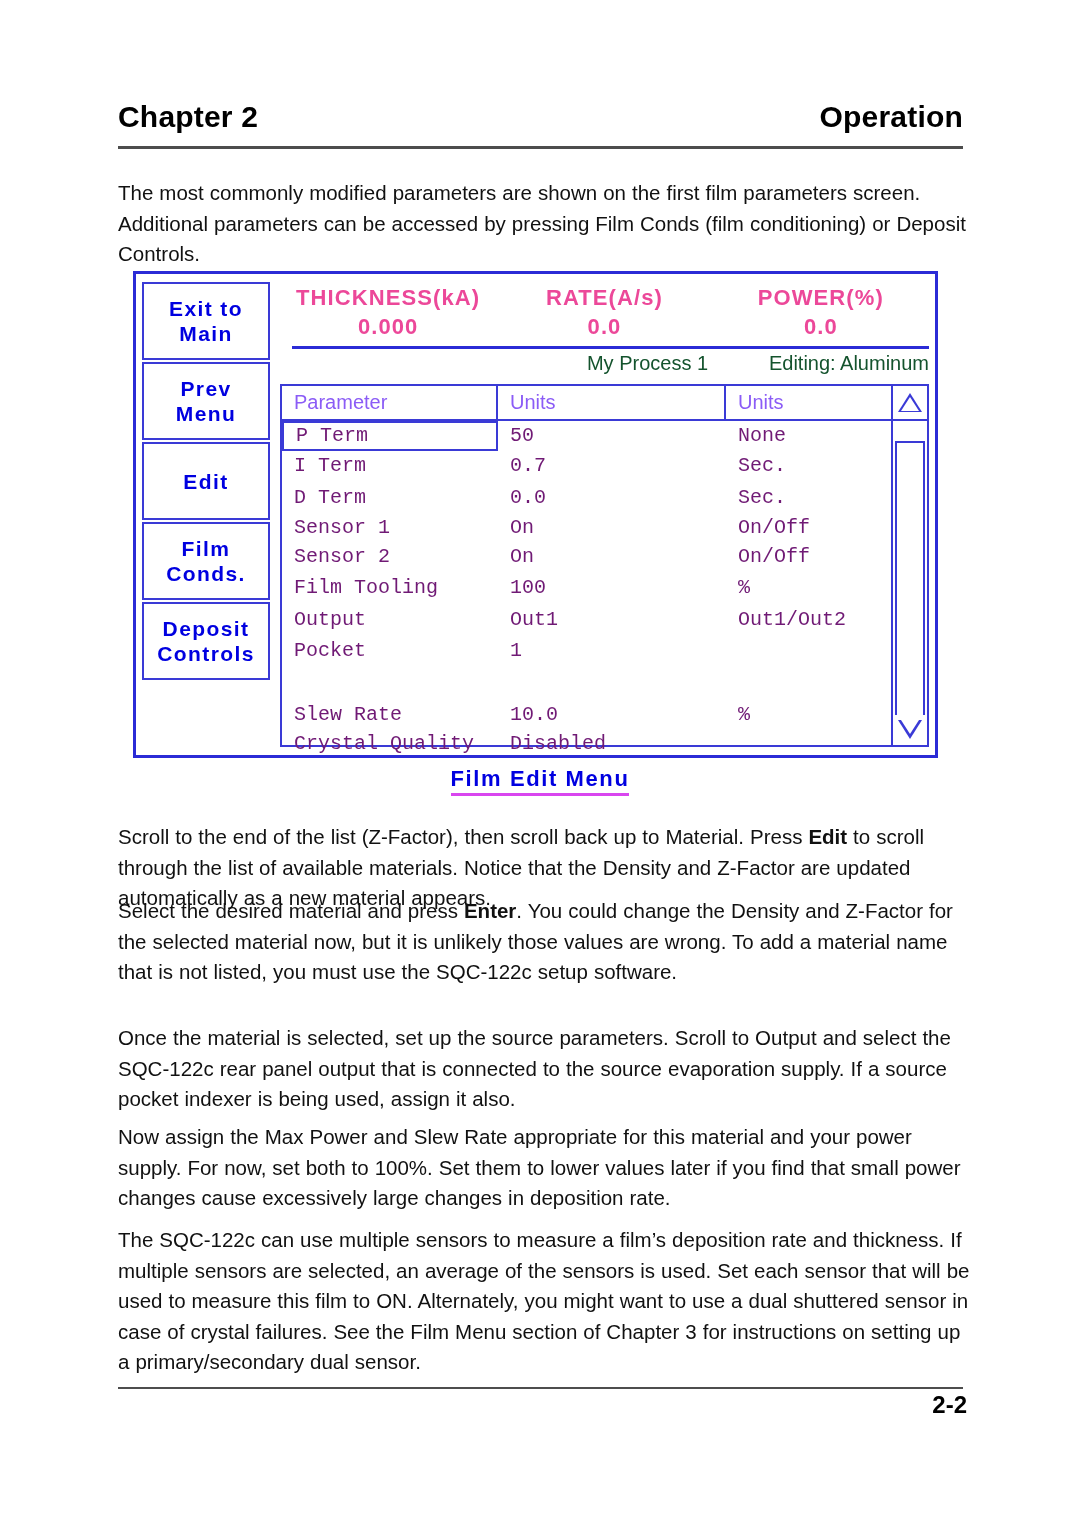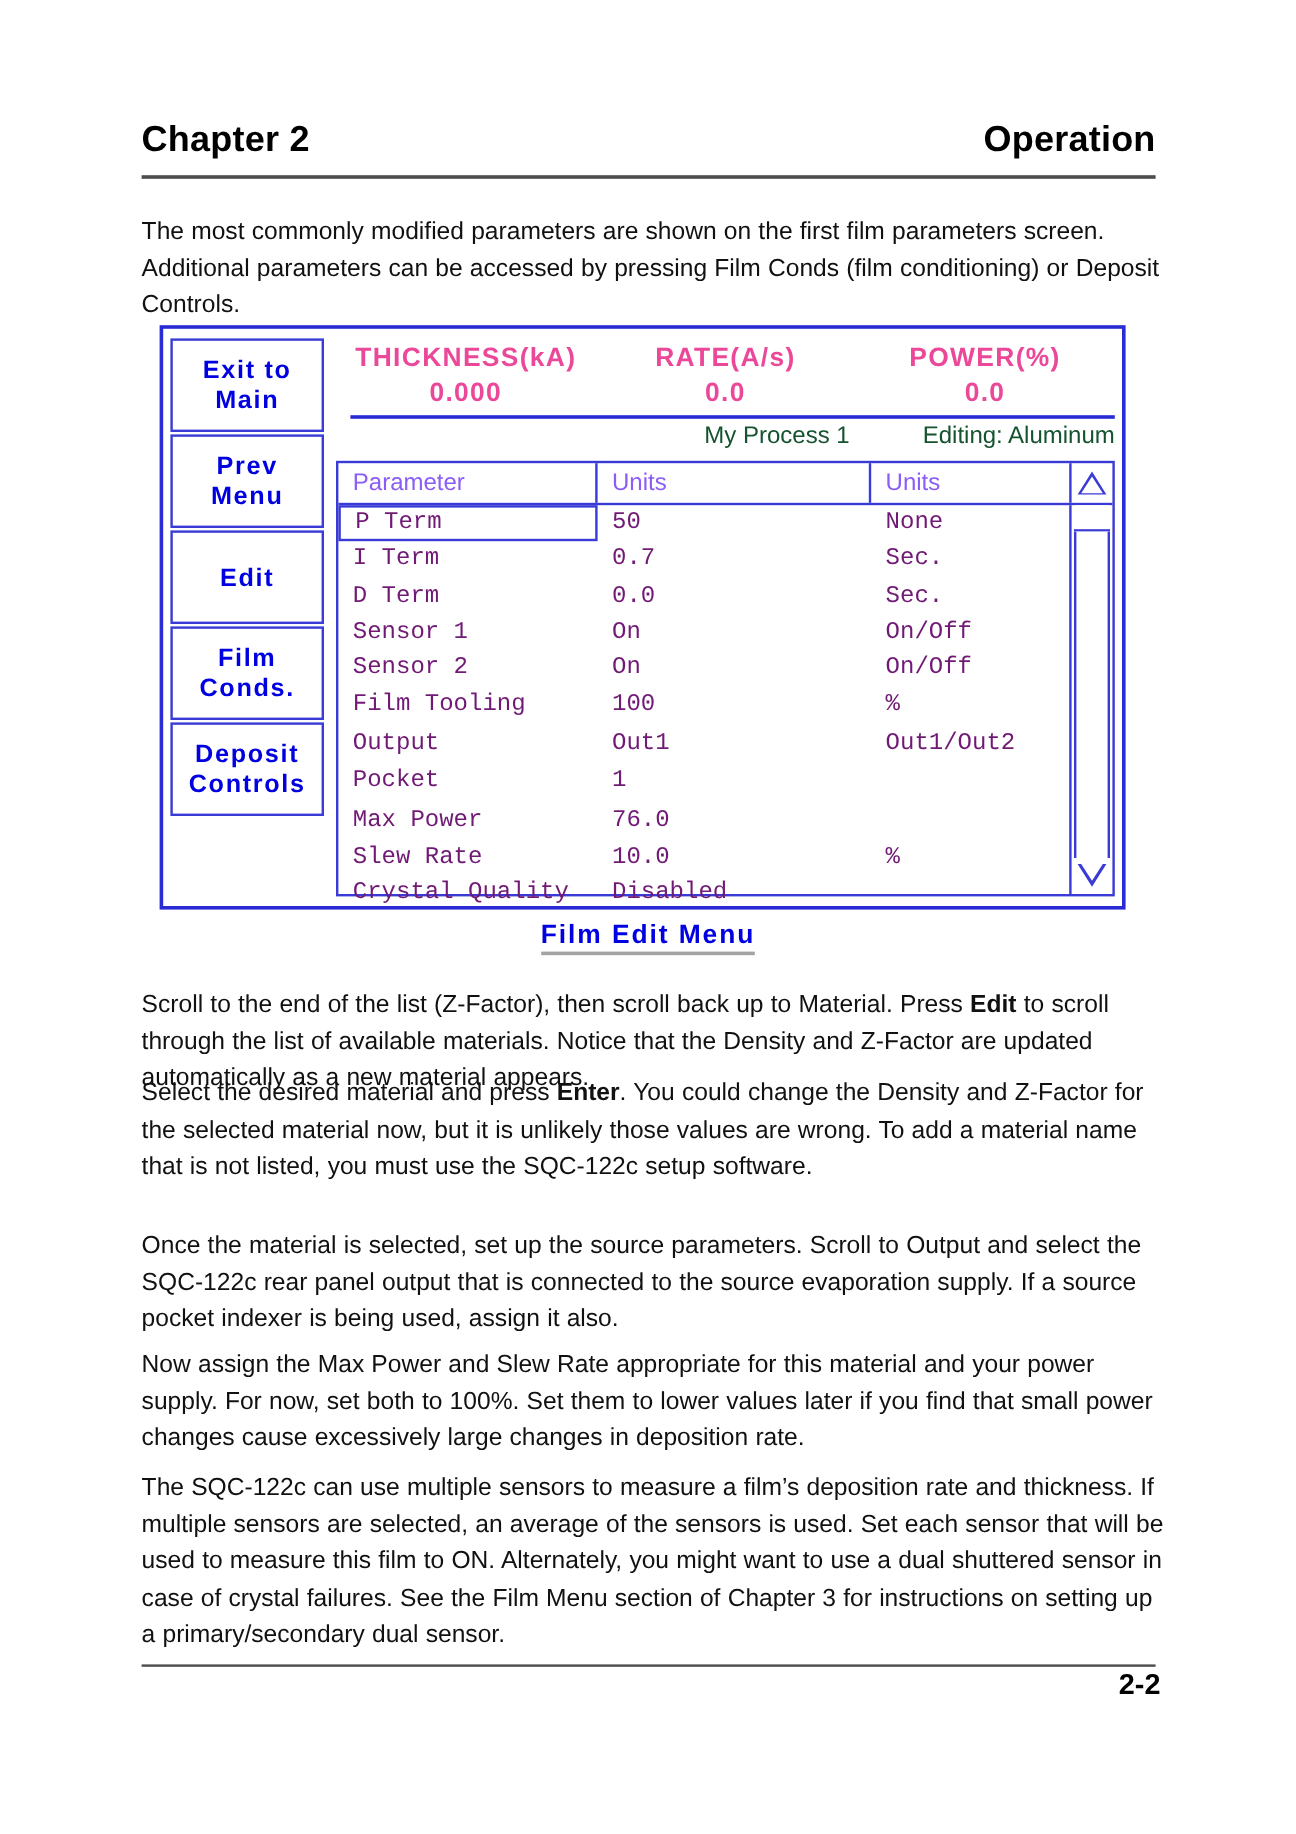--- a/index.html
+++ b/index.html
@@ -317,21 +317,21 @@
     position: absolute;
     left: 0;
     top: 766px;
     width: 1080px;
     text-align: center;
     color: #0000e0;
     font-size: 22px;
     font-weight: bold;
     letter-spacing: 1.6px;
   }
-  .fig-caption span { border-bottom: 3px solid #a3a3a3; padding-bottom: 2px; }
+  .fig-caption span { border-bottom: 3px solid #d946ef; padding-bottom: 2px; }
 </style>
 </head>
 <body>
 
 <div class="page">
 
   <div class="doc-header">
     <div class="chapter">Chapter 2</div>
     <div class="section">Operation</div>
   </div>
@@ -433,25 +433,20 @@
             <div class="prow" style="top:184px">
               <div class="cell c-param">Output</div>
               <div class="cell c-value">Out1</div>
               <div class="cell c-units">Out1/Out2</div>
             </div>
             <div class="prow" style="top:215px">
               <div class="cell c-param">Pocket</div>
               <div class="cell c-value">1</div>
               <div class="cell c-units"></div>
             </div>
-            <div class="prow" style="top:248px">
-              <div class="cell c-param">Max Power</div>
-              <div class="cell c-value">76.0</div>
-              <div class="cell c-units"></div>
-            </div>
             <div class="prow" style="top:279px">
               <div class="cell c-param">Slew Rate</div>
               <div class="cell c-value">10.0</div>
               <div class="cell c-units">%</div>
             </div>
             <div class="prow" style="top:308px">
               <div class="cell c-param">Crystal Quality</div>
               <div class="cell c-value">Disabled</div>
               <div class="cell c-units"></div>
             </div>

